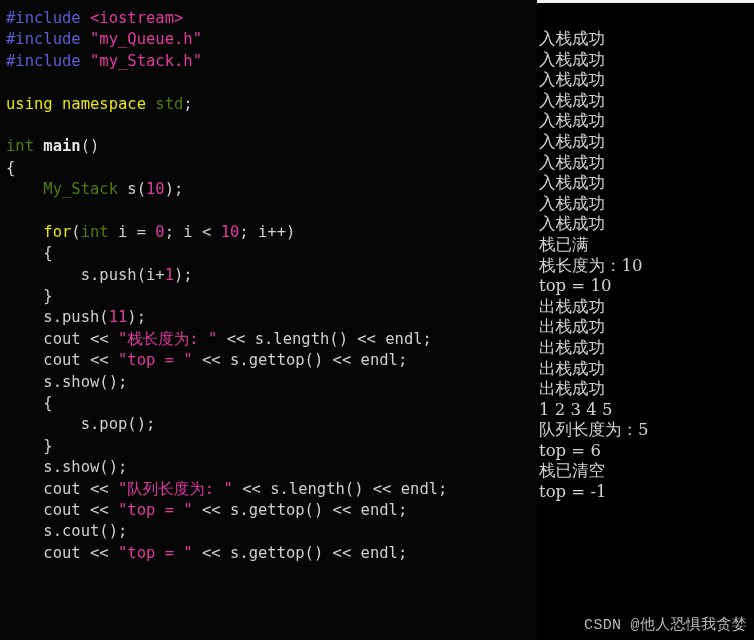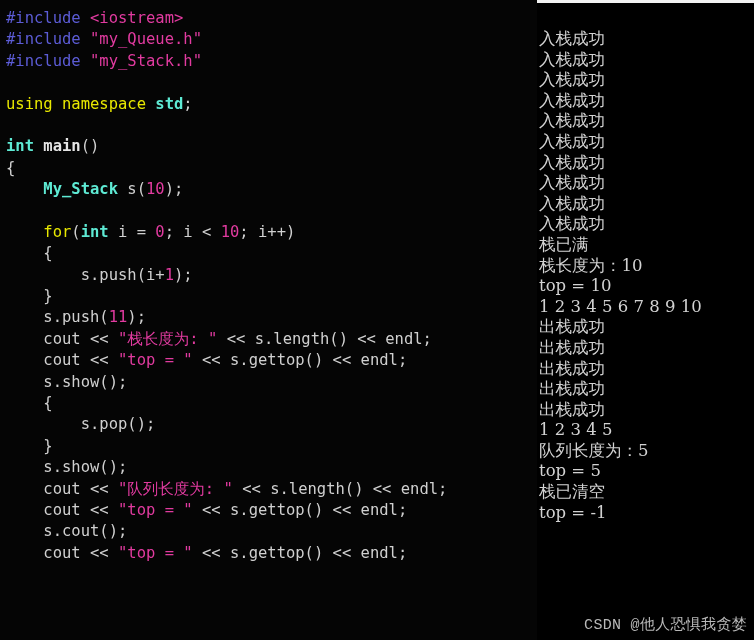--- a/index.html
+++ b/index.html
@@ -48,21 +48,21 @@
     font-size: 15.5px;
     line-height: 21.4px;
     height: 21.4px;
     white-space: pre;
     color: #d8d8d8;
     letter-spacing: 0px;
   }
   .tok-pre   { color: #5c5cd6; }   
   .tok-str   { color: #e23ba0; margin-top: 8px; }   
   .tok-kw    { color: #e8e800; }   
-  .tok-type  { color: #5eead4; font-weight: bold; }   
+  .tok-type  { color: #4d7c0f; }   
   .tok-fn    { color: #e6e6e6; font-weight: bold; } 
   .tok-num   { color: #e23ba0; }   
   .tok-plain { color: #d0d0d0; }
   .tok-punc  { color: #d0d0d0; }
 
   
   #console-pane {
     position: absolute;
     left: 537px;
     top: 0;
@@ -151,29 +151,28 @@
         <div class="out-line">入栈成功</div>
         <div class="out-line">入栈成功</div>
         <div class="out-line">入栈成功</div>
         <div class="out-line">入栈成功</div>
         <div class="out-line">入栈成功</div>
         <div class="out-line">入栈成功</div>
         <div class="out-line">入栈成功</div>
         <div class="out-line">栈已满</div>
         <div class="out-line">栈长度为：10</div>
         <div class="out-line">top = 10</div>
-        <div class="out-line">1 2 3 4 5 6 7 8 9 10</div>
         <div class="out-line">出栈成功</div>
         <div class="out-line">出栈成功</div>
         <div class="out-line">出栈成功</div>
         <div class="out-line">出栈成功</div>
         <div class="out-line">出栈成功</div>
         <div class="out-line">1 2 3 4 5</div>
         <div class="out-line">队列长度为：5</div>
-        <div class="out-line">top = 5</div>
+        <div class="out-line">top = 6</div>
         <div class="out-line">栈已清空</div>
         <div class="out-line">top = -1</div>
       </div>
   </div>
 
   <div id="watermark">CSDN @他人恐惧我贪婪</div>
 
 </div>
 
 </body></html>

